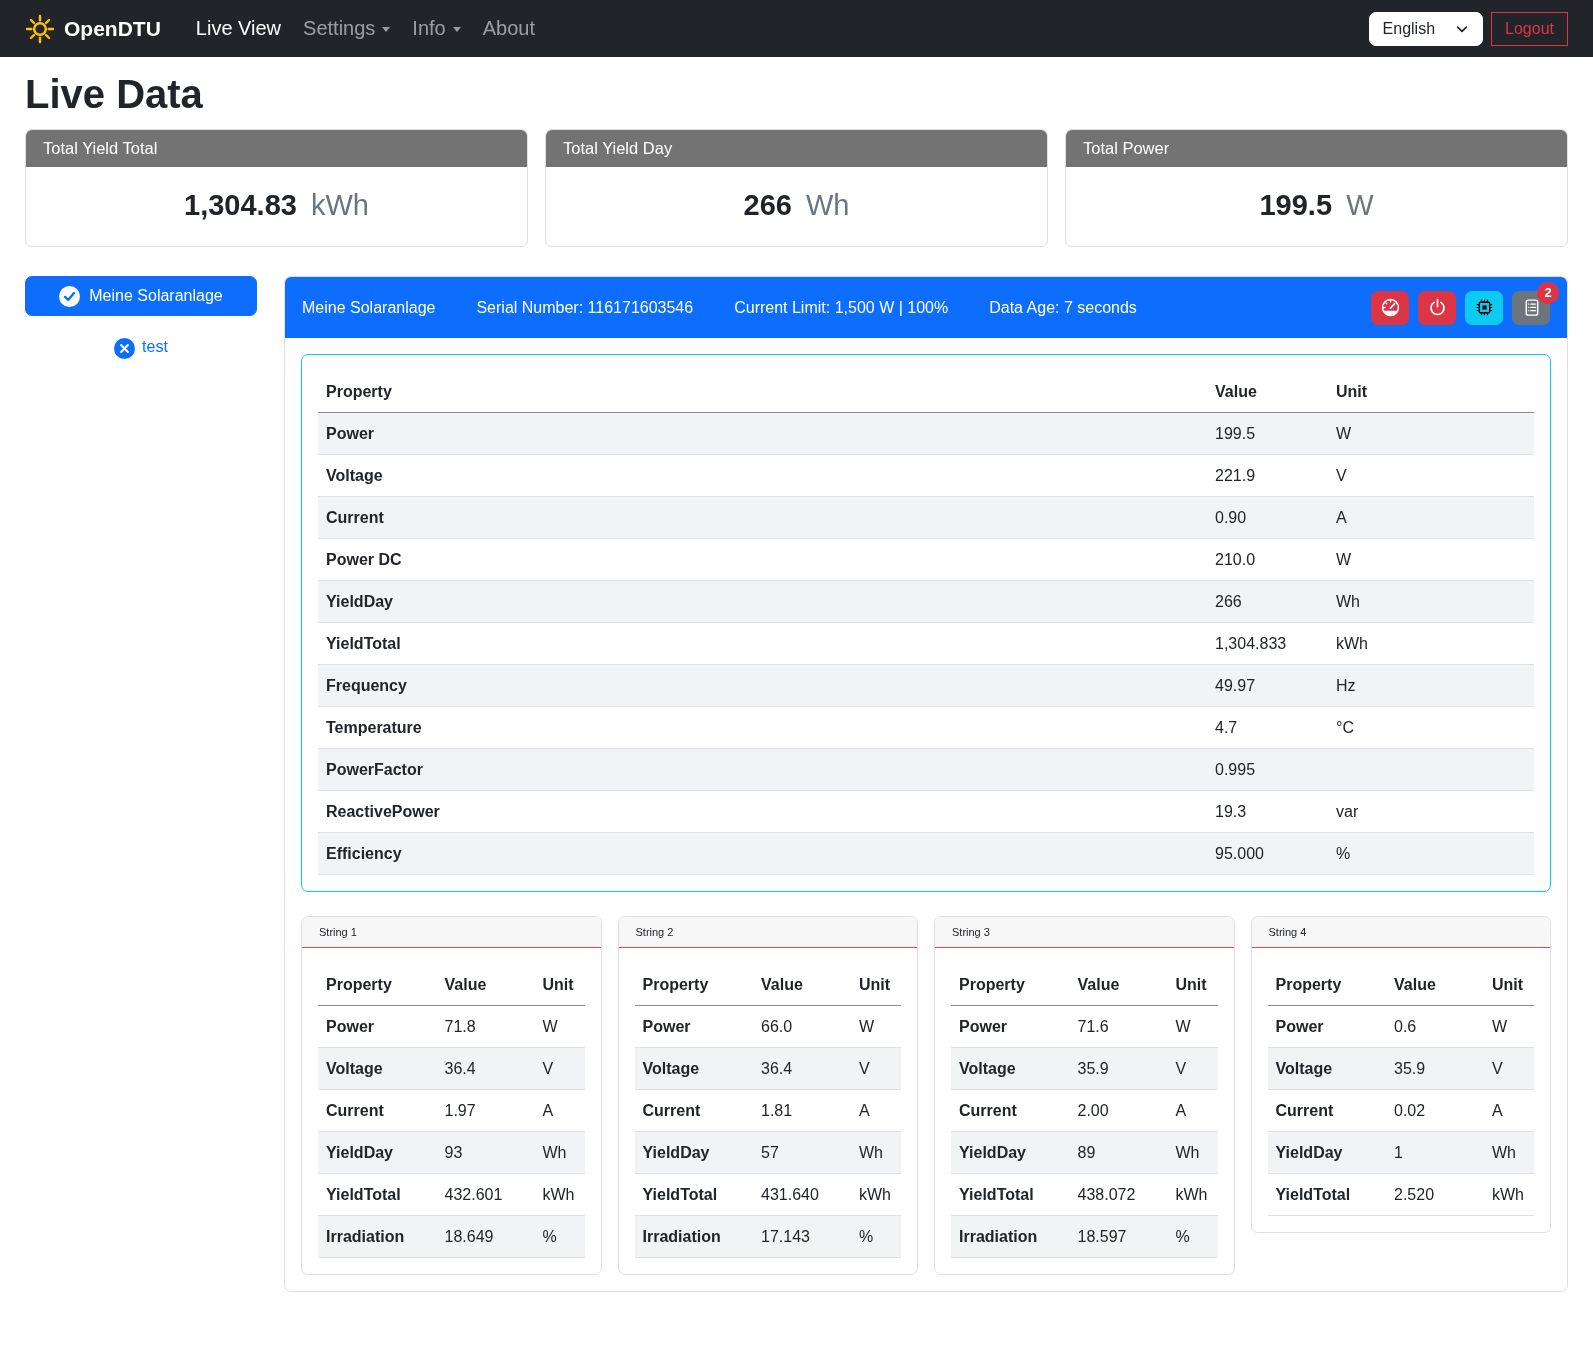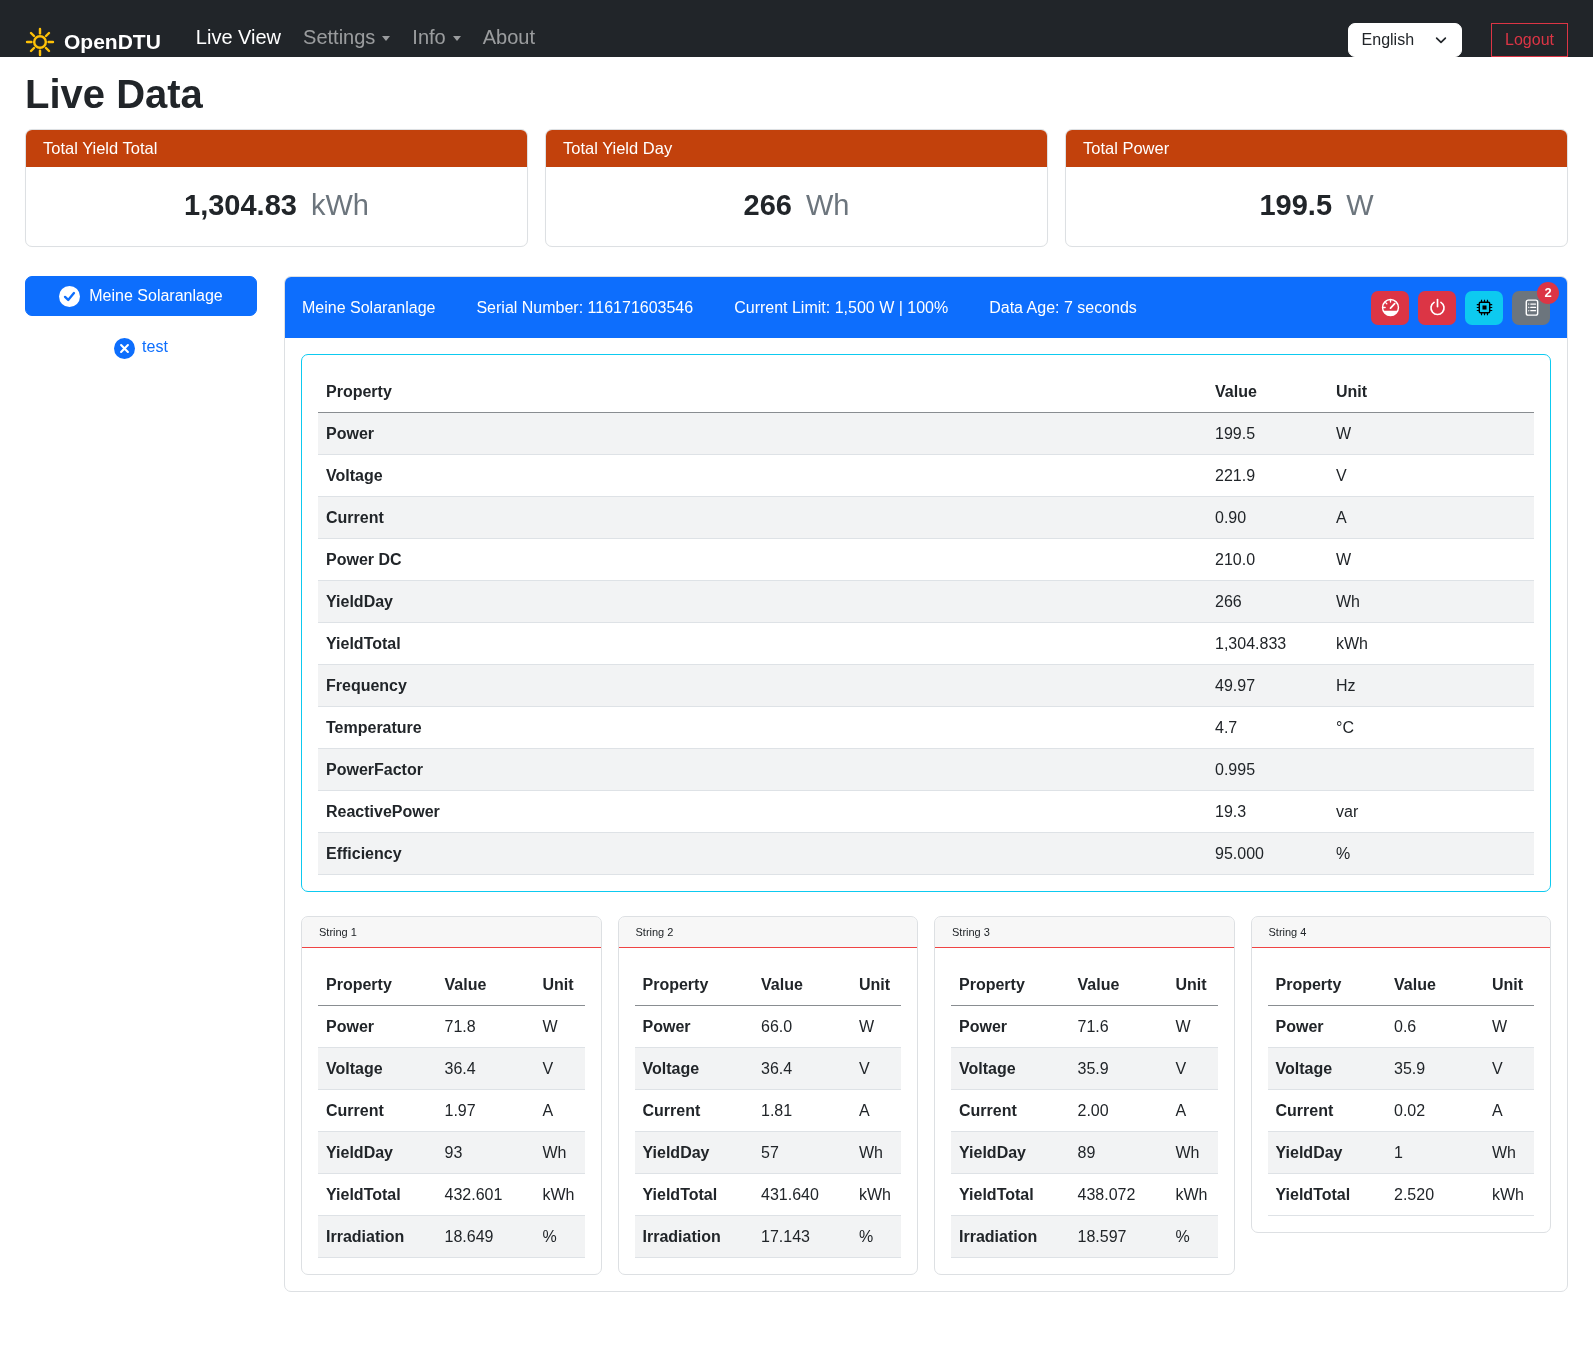--- a/index.html
+++ b/index.html
@@ -6,58 +6,58 @@
   html, body { background: #fff; }
   body {
     width: 1593px; min-height: 1359px;
     font-family: "Liberation Sans", "DejaVu Sans", sans-serif;
     color: #212529; font-size: 16px;
   }
 
   
   .navbar {
     height: 57px; background: #212529;
-    display: flex; align-items: flex-end; padding: 0 25px; gap: 4px;
+    display: flex; align-items: center; padding: 0 25px; gap: 4px;
   }
   .brand {
     display: flex; align-items: center; gap: 9px;
     color: #fff; font-size: 21px; font-weight: 700;
     margin-right: 22px; cursor: pointer; text-decoration: none;
   }
   .nav-link {
     color: rgba(255,255,255,.55); font-size: 20px;
     padding: 8px 9px; display: flex; align-items: center; gap: 7px;
     cursor: pointer;
   }
   .nav-link.active { color: #fff; }
   .caret {
     width: 0; height: 0; display: inline-block;
     border-left: 4.5px solid transparent; border-right: 4.5px solid transparent;
     border-top: 5px solid currentColor; margin-top: 2px;
   }
-  .nav-right { margin-left: auto; display: flex; align-items: center; gap: 29px; }
+  .nav-right { margin-left: auto; display: flex; align-items: center; gap: 8px; }
   .lang-select {
     background: #fff; border: 1px solid #fff; border-radius: 7px;
     padding: 7px 13px; font-size: 16px; color: #212529;
     display: flex; align-items: center; gap: 20px; cursor: pointer;
   }
   .logout-btn {
     background: transparent; border: 1px solid #dc3545; color: #dc3545;
     border-radius: 0; padding: 7px 13px; font-size: 16px; cursor: pointer;
     font-family: inherit;
   }
 
   
   .content { padding: 0 25px; }
   h1.page-title { font-size: 40px; font-weight: 700; margin: 15px 0 12px; }
 
   
   .cards-row { display: flex; gap: 17px; margin-bottom: 29px; }
   .scard { flex: 1; border: 1px solid #dde0e3; border-radius: 7px; overflow: hidden; background: #fff; box-shadow: 0 0 1px rgba(0,0,0,.04); }
-  .scard-header { background: #c2410c; color: #fff; padding: 9px 17px; font-size: 16.5px; }
+  .scard-header { background: #737373; color: #fff; padding: 9px 17px; font-size: 16.5px; }
   .scard-body { padding: 22px 16px 25px; text-align: center; font-size: 29px; line-height: 32px; }
   .scard-value { font-weight: 700; color: #212529; }
   .scard-unit { color: #6c757d; margin-left: 6px; }
 
   
   .main-row { display: flex; gap: 27px; align-items: flex-start; padding-bottom: 28px; }
   .side-col { width: 232px; flex: none; }
   .inverter-btn {
     width: 100%; height: 40px; background: #0d6efd; border: 1px solid #0d6efd;
     color: #fff; border-radius: 7px; font-size: 16px; font-family: inherit;

